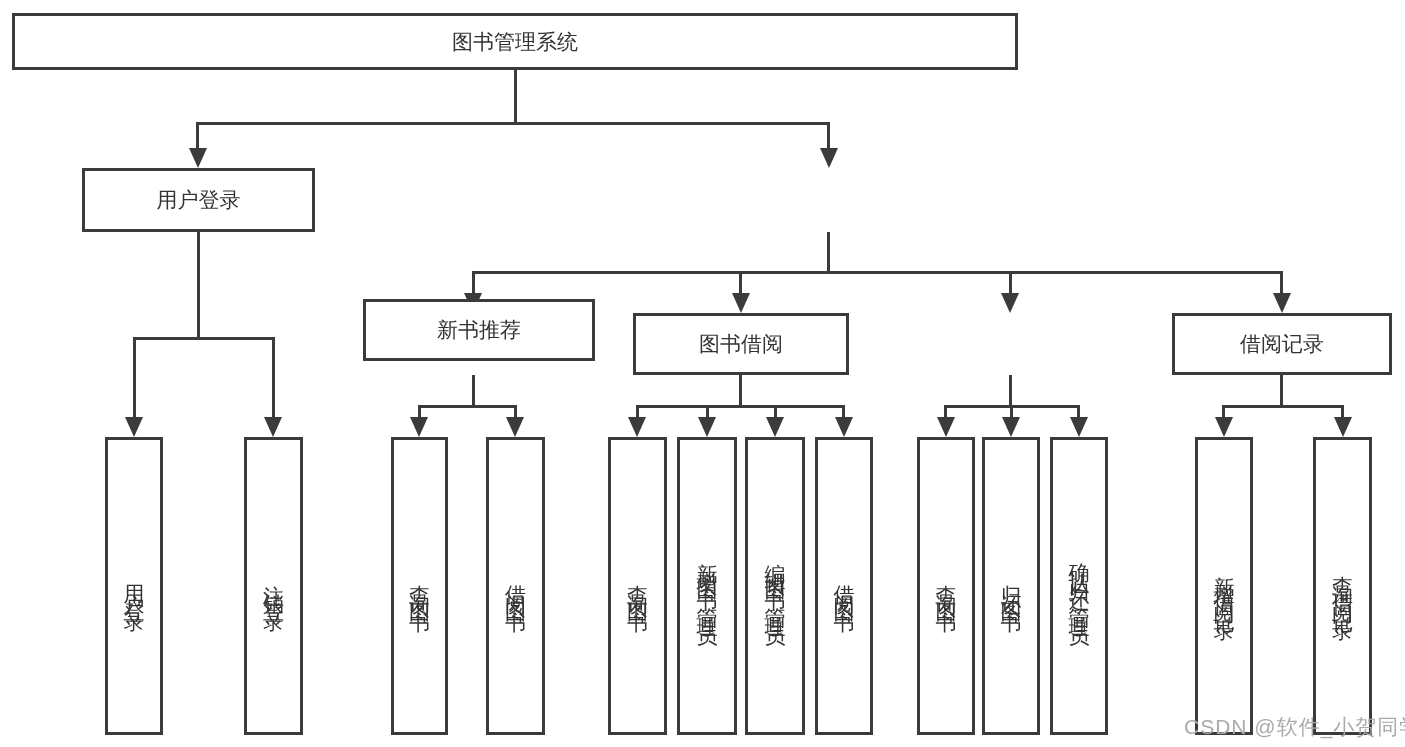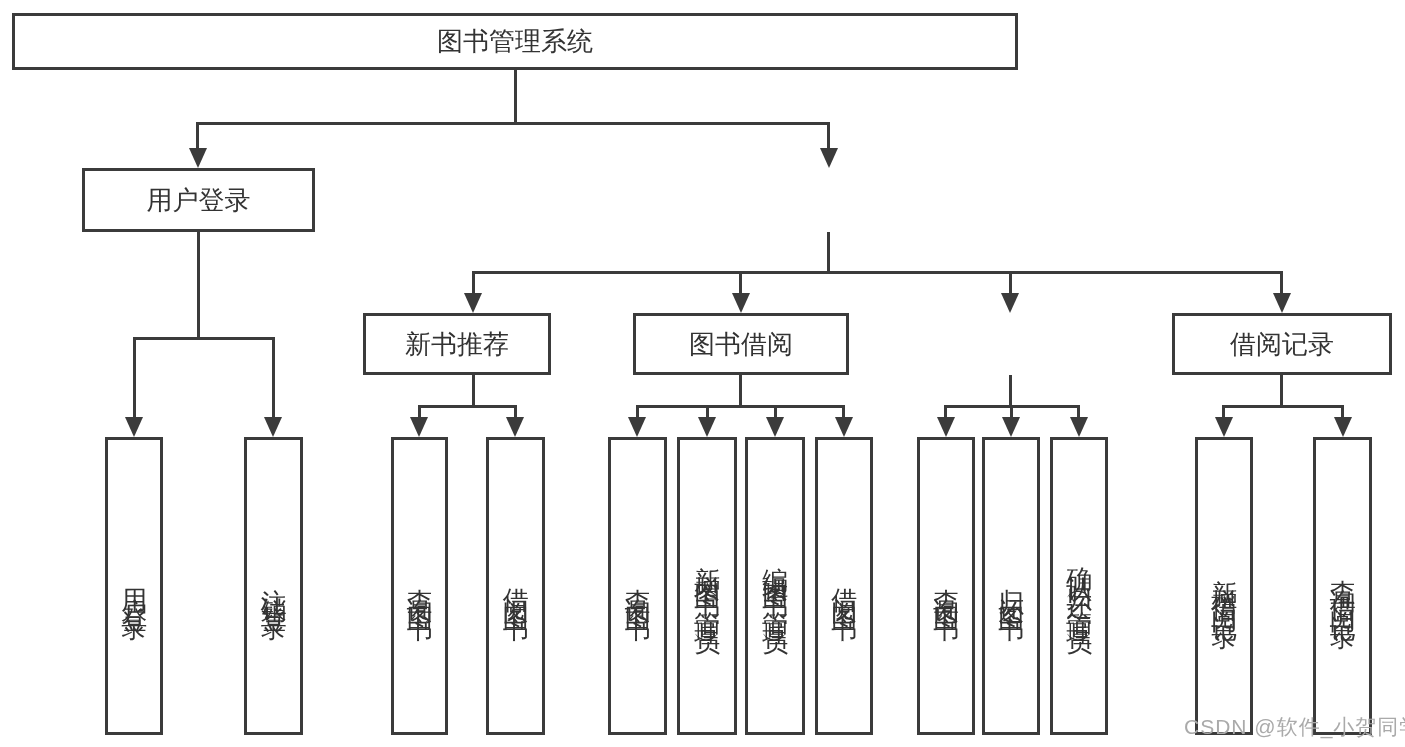--- a/index.html
+++ b/index.html
@@ -10,21 +10,21 @@
     background: #ffffff;
     font-family: "Liberation Sans", "DejaVu Sans", sans-serif;
     overflow: hidden;
   }
   .box {
     position: absolute;
     box-sizing: border-box;
     border: 3px solid #3b3b3b;
     background: #ffffff;
     color: #333333;
-    font-size: 26px;
+    font-size: 21px;
     display: flex;
     align-items: center;
     justify-content: center;
     white-space: nowrap;
   }
   .vbox {
     writing-mode: vertical-lr;
     text-orientation: mixed;
     letter-spacing: 9px;
     line-height: 1.05;
@@ -79,21 +79,21 @@
   <div class="line" style="left:472px;top:271px;width:811px;height:3px"></div>
   <div class="line" style="left:472px;top:271px;width:3px;height:25px"></div>
   <div class="line" style="left:739px;top:271px;width:3px;height:25px"></div>
   <div class="line" style="left:1009px;top:271px;width:3px;height:25px"></div>
   <div class="line" style="left:1280px;top:271px;width:3px;height:25px"></div>
   <div class="ah" style="left:464px;top:293px"></div>
   <div class="ah" style="left:732px;top:293px"></div>
   <div class="ah" style="left:1001px;top:293px"></div>
   <div class="ah" style="left:1273px;top:293px"></div>
 
-  <div class="box" style="left:363px;top:313px;width:188px;height:62px">新书推荐</div>
+  <div class="box" style="left:363px;top:299px;width:232px;height:62px">新书推荐</div>
   <div class="box" style="left:633px;top:313px;width:216px;height:62px">图书借阅</div>
   <div class="box" style="left:1172px;top:313px;width:220px;height:62px">借阅记录</div>
 
   <div class="line" style="left:472px;top:375px;width:3px;height:32px"></div>
   <div class="line" style="left:418px;top:405px;width:99px;height:3px"></div>
   <div class="line" style="left:418px;top:405px;width:3px;height:15px"></div>
   <div class="line" style="left:514px;top:405px;width:3px;height:15px"></div>
   <div class="ah" style="left:410px;top:417px"></div>
   <div class="ah" style="left:506px;top:417px"></div>
 

